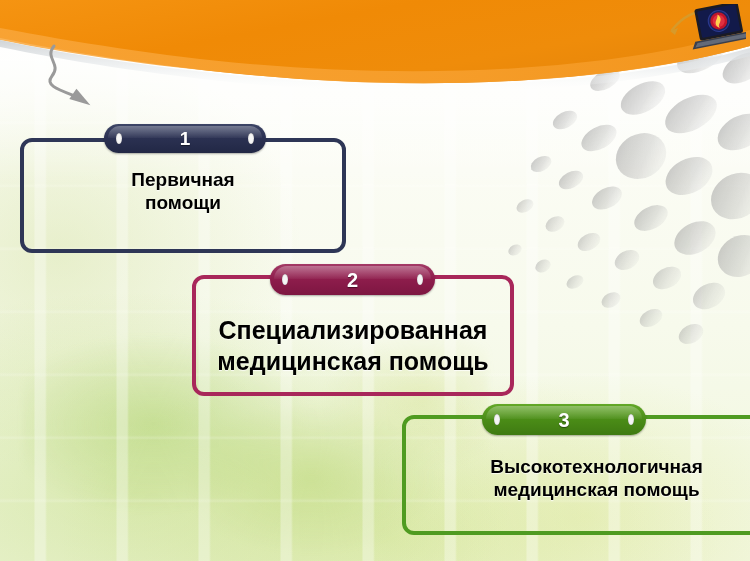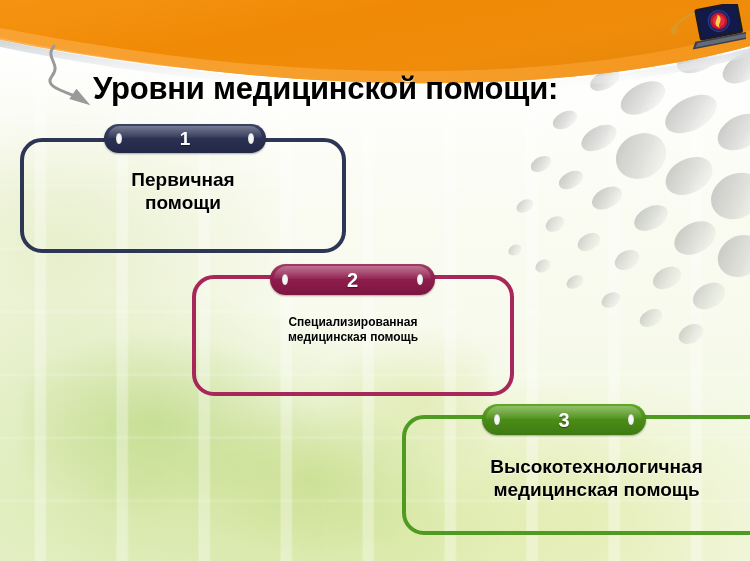--- a/index.html
+++ b/index.html
@@ -119,21 +119,21 @@
     white-space: nowrap;
     text-shadow: 0 1px 1px rgba(255,255,255,0.85);
   }
 
   
   .level-box {
     position: absolute;
     box-sizing: border-box;
     border-style: solid;
     border-width: 4px;
-    border-radius: 22px;
+    border-radius: 12px;
     background: transparent;
   }
   .level-text {
     position: absolute;
     left: 0; right: 0;
     text-align: center;
     font-weight: bold;
     color: #000000;
     line-height: 1.22;
     text-shadow: 0 1px 1px rgba(255,255,255,0.8);
@@ -178,21 +178,21 @@
     background: linear-gradient(180deg, rgba(255,255,255,0.30) 0%, rgba(255,255,255,0.04) 100%);
     z-index: 2;
     pointer-events: none;
   }
 
   
   #box1 { left: 20px;  top: 138px; width: 326px; height: 115px; border-color: #2e3656; }
   #box1 .level-text { top: 26px; font-size: 19px; }
 
   #box2 { left: 192px; top: 275px; width: 322px; height: 121px; border-color: #a8275a; }
-  #box2 .level-text { top: 36px; font-size: 12px; }
+  #box2 .level-text { top: 36px; font-size: 25px; }
 
   #box3 { left: 402px; top: 415px; width: 389px; height: 120px; border-color: #4f9b21; }
   #box3 .level-text { top: 36px; font-size: 19px; }
 
   #badge1 {
     left: 104px; top: 124px; width: 162px; height: 29px; font-size: 19px;
     background: linear-gradient(180deg, #3d4566 0%, #2b3152 48%, #222845 100%);
   }
   #badge2 {
     left: 270px; top: 264px; width: 165px; height: 31px; font-size: 20px;
@@ -300,21 +300,20 @@
       <path d="M25,34 L79,34 L83,41 L21,41 Z" fill="#3a3f4c"></path>
       <path d="M27,35.5 L77,35.5 L80,39.5 L24,39.5 Z" fill="#636a78"></path>
     </g>
   </svg>
 
   <svg class="curve-arrow" viewBox="0 0 130 72">
     <path d="M36,4 C26,16 44,22 34,34 C26,44 42,48 62,56" stroke="#9a9a9a" stroke-width="3" fill="none" stroke-linecap="round"></path>
     <path d="M56,48 L74,60 L52,60 Z" fill="#9a9a9a" transform="rotate(16 62 56)"></path>
   </svg>
 
-  <div class="title">Уровни медицинской помощи:</div>
 
   <div class="level-box" id="box1">
     <div class="level-text">
       <div>Первичная</div>
       <div>помощи</div>
     </div>
   </div>
   <div class="badge" id="badge1">
     <span class="dot left"></span>
     <span class="gloss"></span>

